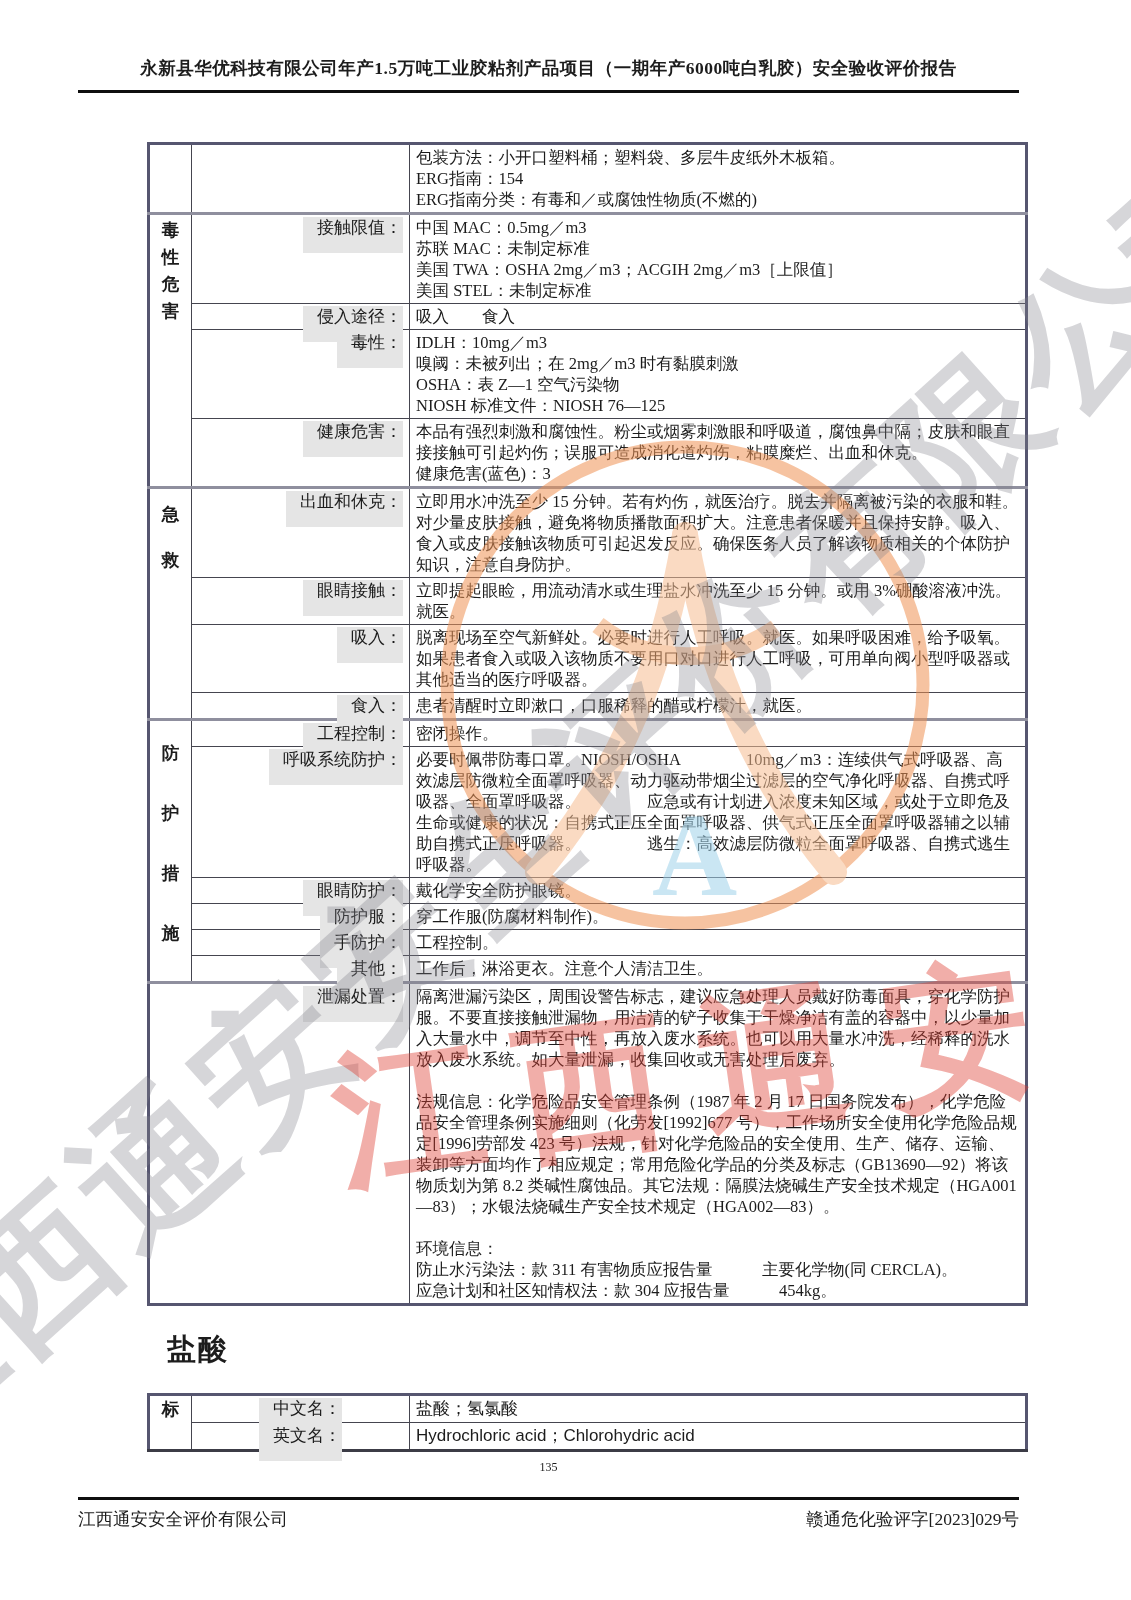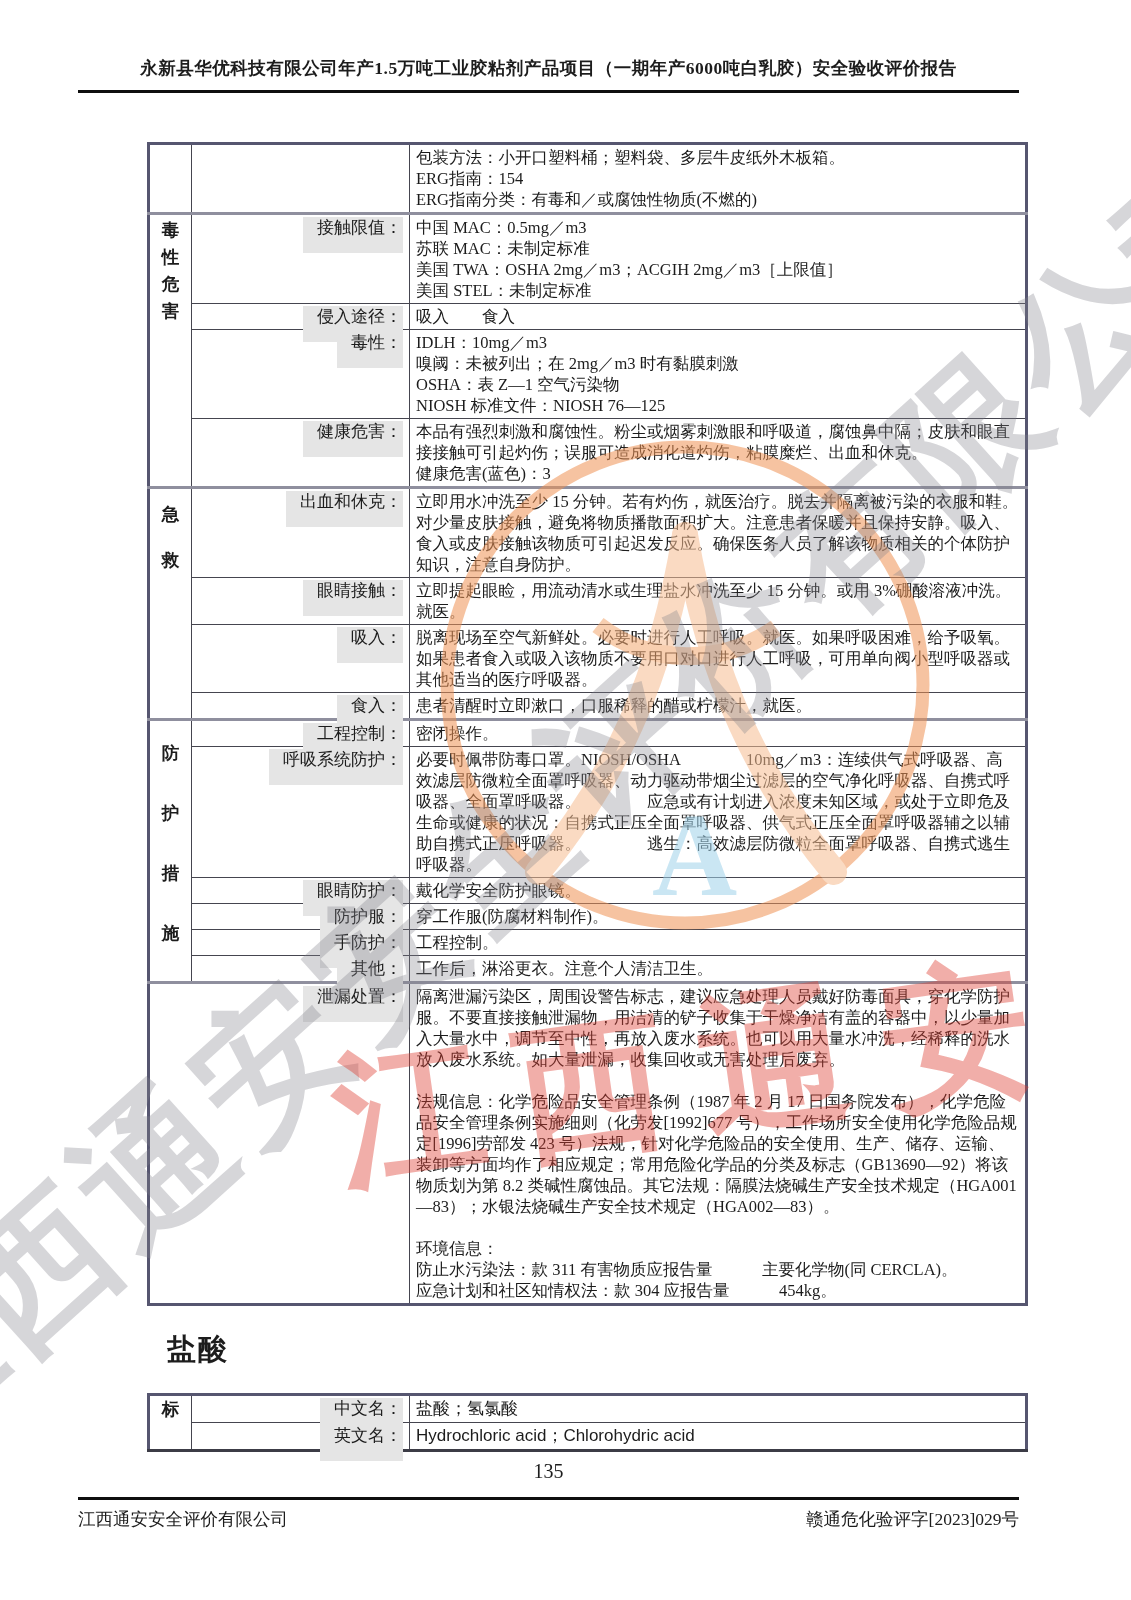--- a/index.html
+++ b/index.html
@@ -44,26 +44,26 @@
     position:absolute;left:148px;top:1330px;
     font-size:29px;font-weight:bold;letter-spacing:2px;margin-left:19px;
   }
   table.acid{
     position:absolute;left:147px;top:1393px;width:878px;
     border-collapse:collapse;table-layout:fixed;font-size:17px;line-height:22px;
     border:3px solid #565670;border-bottom:3px solid #3c3c46;
   }
   table.acid td{border:1.5px solid #45454f;padding:2px 6px;vertical-align:top;}
   table.acid td.sec{vertical-align:top;padding-top:2px;}
-  table.acid td.lbl{vertical-align:middle;}
+  table.acid td.lbl{vertical-align:middle;text-align:center;}
   table.acid td.en{font-family:Liberation Sans, sans-serif;}
   
   .pageno{
     position:absolute;left:78px;right:112px;top:1460px;
-    text-align:center;font-size:20px;
+    text-align:center;font-size:12px;
   }
   .footer{
     position:absolute;left:78px;right:112px;top:1497px;
     border-top:3px solid #0f0f0f;padding-top:7px;
     display:flex;justify-content:space-between;
     font-size:17.5px;
   }
   
   .wm-layer{position:absolute;inset:0;pointer-events:none;z-index:5;}
   .wm-gray{

